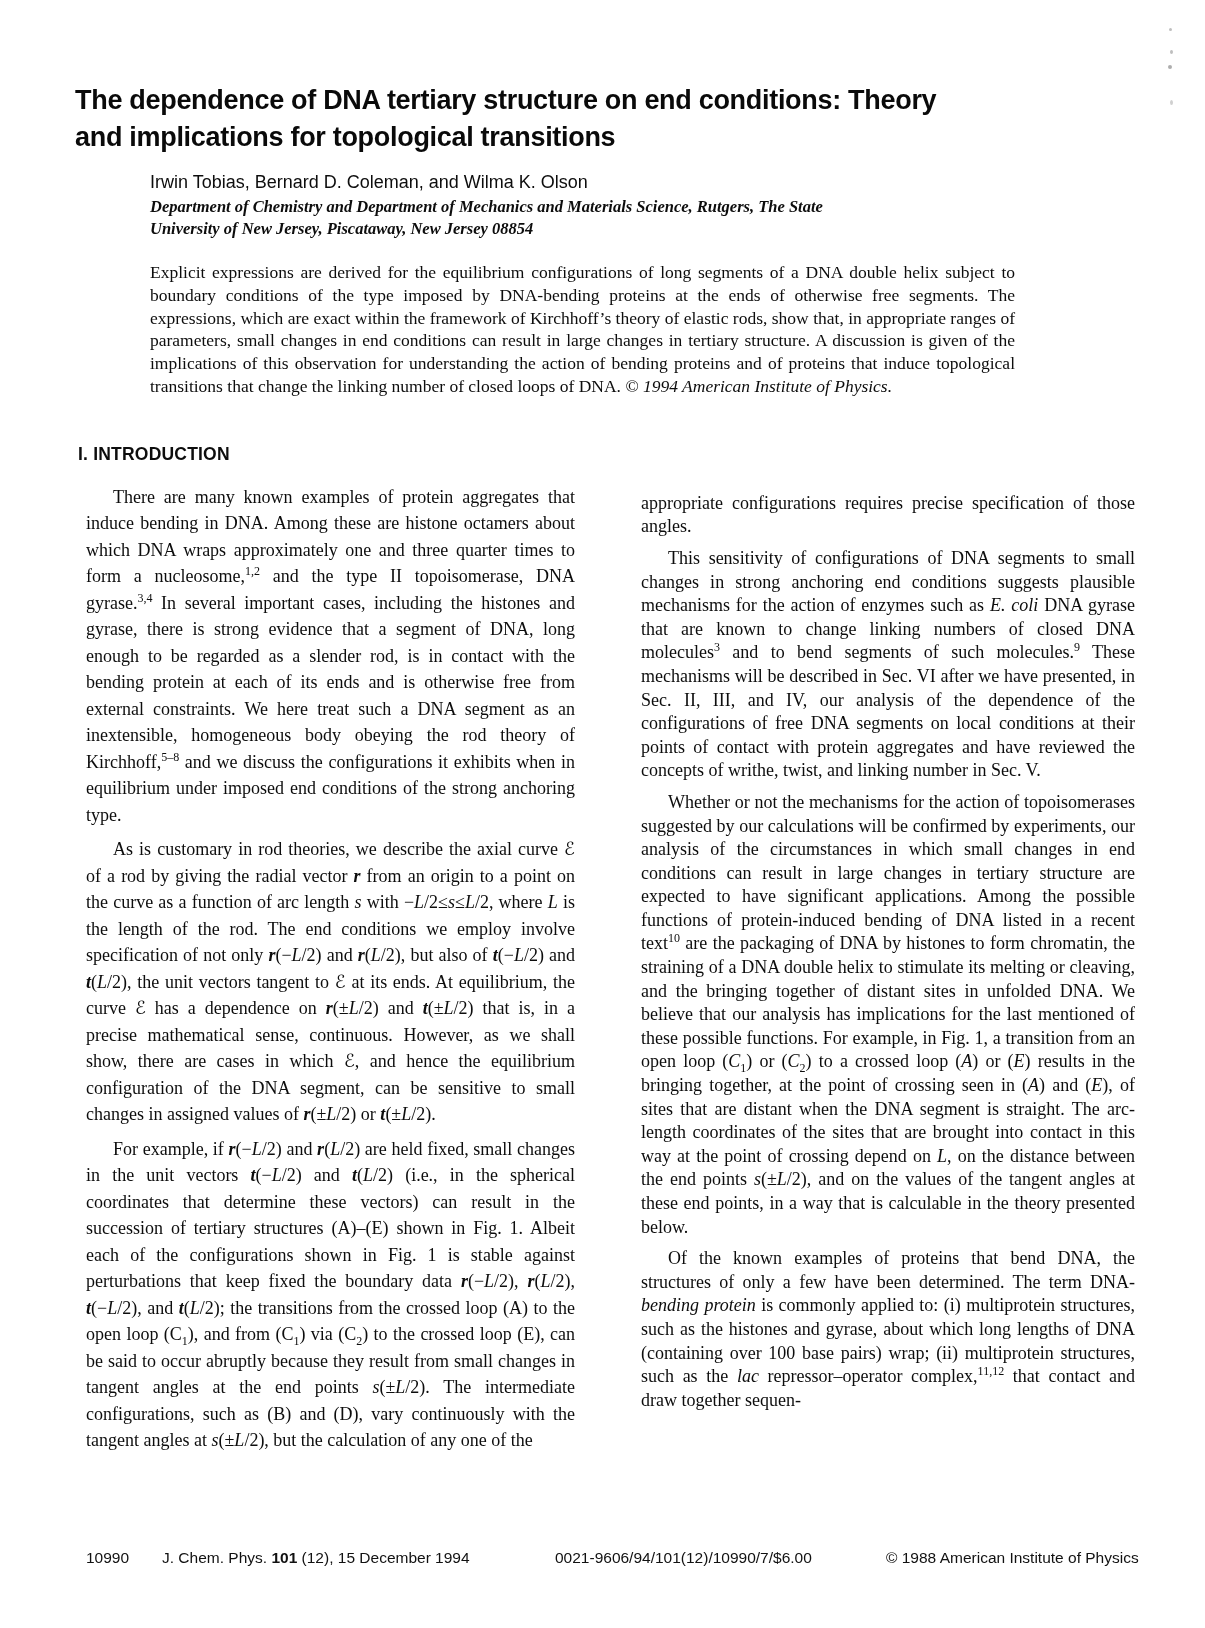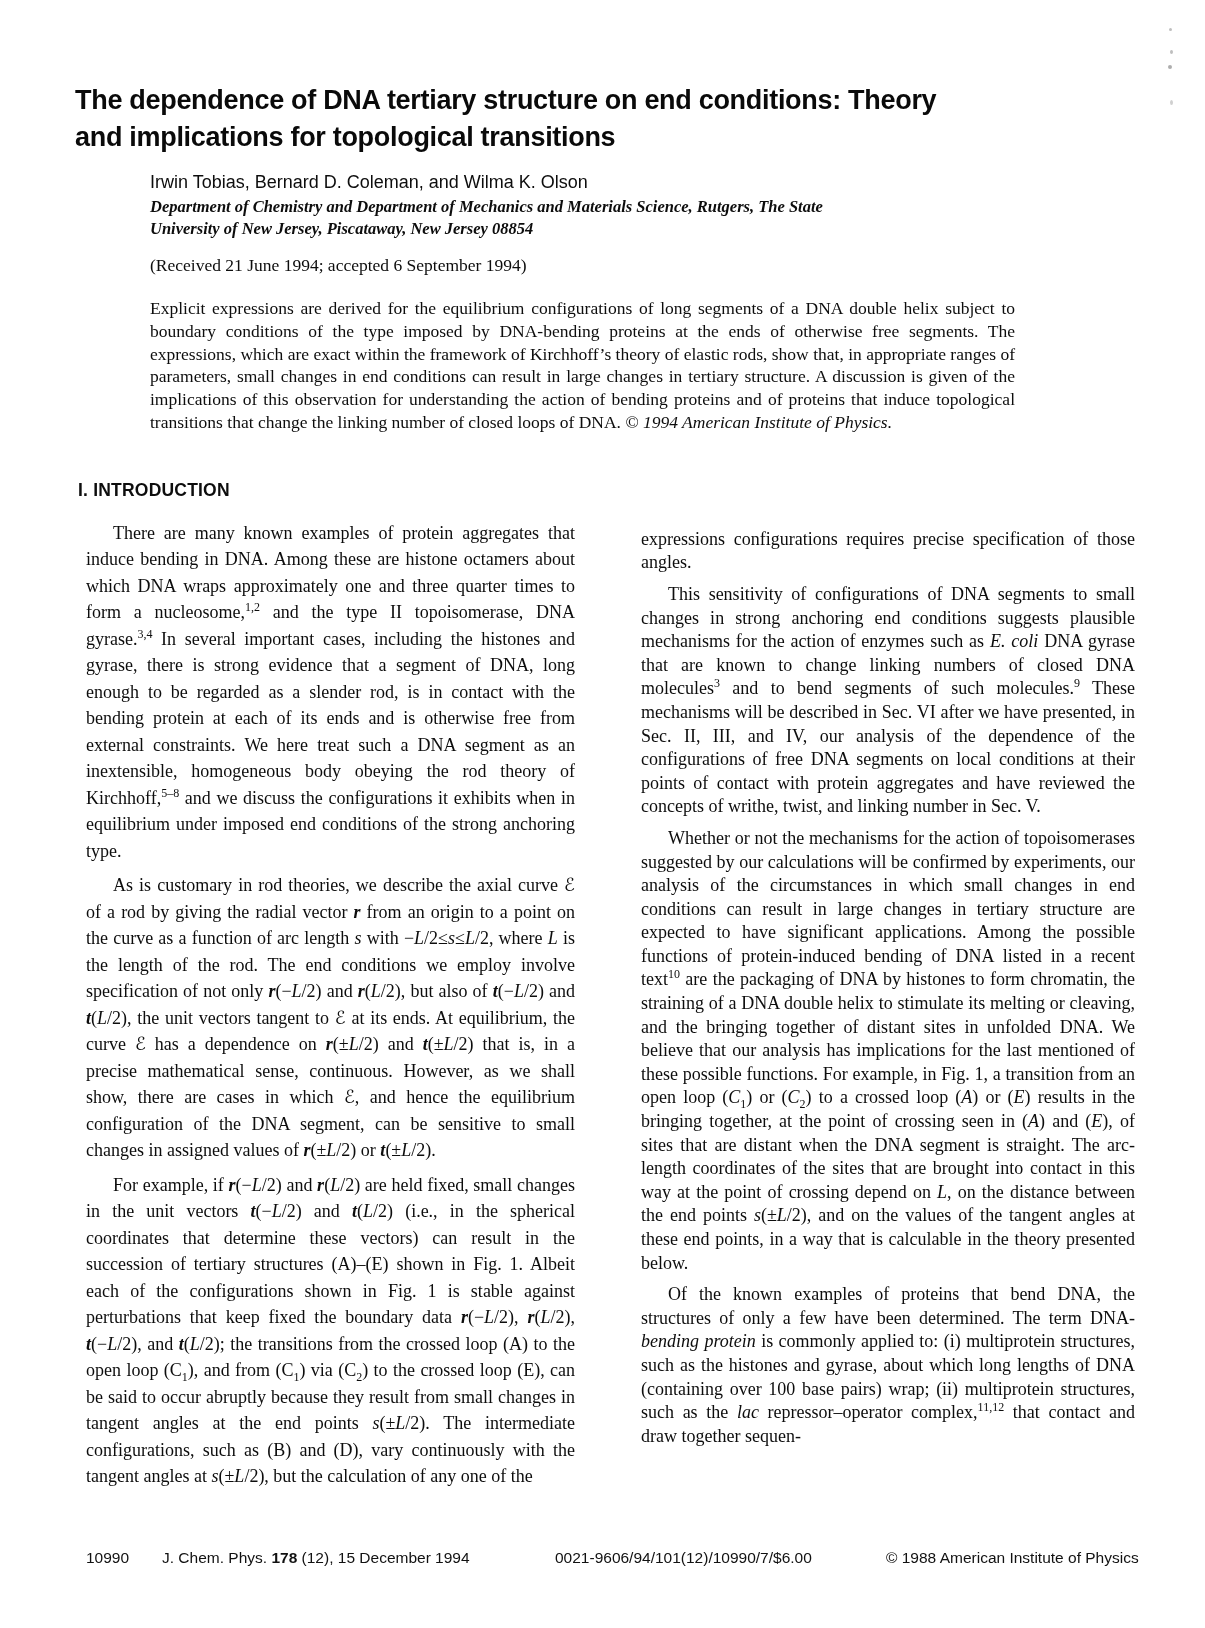--- a/index.html
+++ b/index.html
@@ -100,39 +100,38 @@
 
   <span class="speck s1"></span>
   <span class="speck s2"></span>
   <span class="speck s3"></span>
   <span class="speck s4"></span>
 
   <header class="head">
     <h1 class="title">The dependence of DNA tertiary structure on end conditions: Theory<br>and implications for topological transitions</h1>
     <div class="authors">Irwin Tobias, Bernard D. Coleman, and Wilma K. Olson</div>
     <div class="affiliation">Department of Chemistry and Department of Mechanics and Materials Science, Rutgers, The State<br>University of New Jersey, Piscataway, New Jersey 08854</div>
-    <div class="received">(Received 21 June 1994; accepted 6 September 1994)</div>
     <p class="abstract">Explicit expressions are derived for the equilibrium configurations of long segments of a DNA double helix subject to boundary conditions of the type imposed by DNA-bending proteins at the ends of otherwise free segments. The expressions, which are exact within the framework of Kirchhoff’s theory of elastic rods, show that, in appropriate ranges of parameters, small changes in end conditions can result in large changes in tertiary structure. A discussion is given of the implications of this observation for understanding the action of bending proteins and of proteins that induce topological transitions that change the linking number of closed loops of DNA. <i>© 1994 American Institute of Physics.</i></p>
   </header>
 
   <div class="columns">
     <div class="col col-left">
       <h2 class="sec-heading">I. INTRODUCTION</h2>
       <p class="para indent">There are many known examples of protein aggregates that induce bending in DNA. Among these are histone octamers about which DNA wraps approximately one and three quarter times to form a nucleosome,<sup>1,2</sup> and the type II topoisomerase, DNA gyrase.<sup>3,4</sup> In several important cases, including the histones and gyrase, there is strong evidence that a segment of DNA, long enough to be regarded as a slender rod, is in contact with the bending protein at each of its ends and is otherwise free from external constraints. We here treat such a DNA segment as an inextensible, homogeneous body obeying the rod theory of Kirchhoff,<sup>5–8</sup> and we discuss the configurations it exhibits when in equilibrium under imposed end conditions of the strong anchoring type.</p>
       <p class="para indent">As is customary in rod theories, we describe the axial curve ℰ of a rod by giving the radial vector <b><i>r</i></b> from an origin to a point on the curve as a function of arc length <i>s</i> with −<i>L</i>/2≤<i>s</i>≤<i>L</i>/2, where <i>L</i> is the length of the rod. The end conditions we employ involve specification of not only <b><i>r</i></b>(−<i>L</i>/2) and <b><i>r</i></b>(<i>L</i>/2), but also of <b><i>t</i></b>(−<i>L</i>/2) and <b><i>t</i></b>(<i>L</i>/2), the unit vectors tangent to ℰ at its ends. At equilibrium, the curve ℰ has a dependence on <b><i>r</i></b>(±<i>L</i>/2) and <b><i>t</i></b>(±<i>L</i>/2) that is, in a precise mathematical sense, continuous. However, as we shall show, there are cases in which ℰ, and hence the equilibrium configuration of the DNA segment, can be sensitive to small changes in assigned values of <b><i>r</i></b>(±<i>L</i>/2) or <b><i>t</i></b>(±<i>L</i>/2).</p>
       <p class="para indent">For example, if <b><i>r</i></b>(−<i>L</i>/2) and <b><i>r</i></b>(<i>L</i>/2) are held fixed, small changes in the unit vectors <b><i>t</i></b>(−<i>L</i>/2) and <b><i>t</i></b>(<i>L</i>/2) (i.e., in the spherical coordinates that determine these vectors) can result in the succession of tertiary structures (A)–(E) shown in Fig. 1. Albeit each of the configurations shown in Fig. 1 is stable against perturbations that keep fixed the boundary data <b><i>r</i></b>(−<i>L</i>/2), <b><i>r</i></b>(<i>L</i>/2), <b><i>t</i></b>(−<i>L</i>/2), and <b><i>t</i></b>(<i>L</i>/2); the transitions from the crossed loop (A) to the open loop (C<sub>1</sub>), and from (C<sub>1</sub>) via (C<sub>2</sub>) to the crossed loop (E), can be said to occur abruptly because they result from small changes in tangent angles at the end points <i>s</i>(±<i>L</i>/2). The intermediate configurations, such as (B) and (D), vary continuously with the tangent angles at <i>s</i>(±<i>L</i>/2), but the calculation of any one of the</p>
     </div>
     <div class="col col-right">
-      <p class="para">expressions configurations requires precise specification of those angles.</p>
+      <p class="para">appropriate configurations requires precise specification of those angles.</p>
       <p class="para indent">This sensitivity of configurations of DNA segments to small changes in strong anchoring end conditions suggests plausible mechanisms for the action of enzymes such as <i>E. coli</i> DNA gyrase that are known to change linking numbers of closed DNA molecules<sup>3</sup> and to bend segments of such molecules.<sup>9</sup> These mechanisms will be described in Sec. VI after we have presented, in Sec. II, III, and IV, our analysis of the dependence of the configurations of free DNA segments on local conditions at their points of contact with protein aggregates and have reviewed the concepts of writhe, twist, and linking number in Sec. V.</p>
       <p class="para indent">Whether or not the mechanisms for the action of topoisomerases suggested by our calculations will be confirmed by experiments, our analysis of the circumstances in which small changes in end conditions can result in large changes in tertiary structure are expected to have significant applications. Among the possible functions of protein-induced bending of DNA listed in a recent text<sup>10</sup> are the packaging of DNA by histones to form chromatin, the straining of a DNA double helix to stimulate its melting or cleaving, and the bringing together of distant sites in unfolded DNA. We believe that our analysis has implications for the last mentioned of these possible functions. For example, in Fig. 1, a transition from an open loop (<i>C</i><sub>1</sub>) or (<i>C</i><sub>2</sub>) to a crossed loop (<i>A</i>) or (<i>E</i>) results in the bringing together, at the point of crossing seen in (<i>A</i>) and (<i>E</i>), of sites that are distant when the DNA segment is straight. The arc-length coordinates of the sites that are brought into contact in this way at the point of crossing depend on <i>L</i>, on the distance between the end points <i>s</i>(±<i>L</i>/2), and on the values of the tangent angles at these end points, in a way that is calculable in the theory presented below.</p>
       <p class="para indent">Of the known examples of proteins that bend DNA, the structures of only a few have been determined. The term DNA-<i>bending protein</i> is commonly applied to: (i) multiprotein structures, such as the histones and gyrase, about which long lengths of DNA (containing over 100 base pairs) wrap; (ii) multiprotein structures, such as the <i>lac</i> repressor–operator complex,<sup>11,12</sup> that contact and draw together sequen-</p>
     </div>
   </div>
 
   <footer class="foot">
     <span class="f-page">10990</span>
-    <span class="f-journal">J. Chem. Phys. <b>178</b> (12), 15 December 1994</span>
+    <span class="f-journal">J. Chem. Phys. <b>101</b> (12), 15 December 1994</span>
     <span class="f-code">0021-9606/94/101(12)/10990/7/$6.00</span>
     <span class="f-copy">© 1988 American Institute of Physics</span>
   </footer>
 
 </div>
 
 </body></html>

